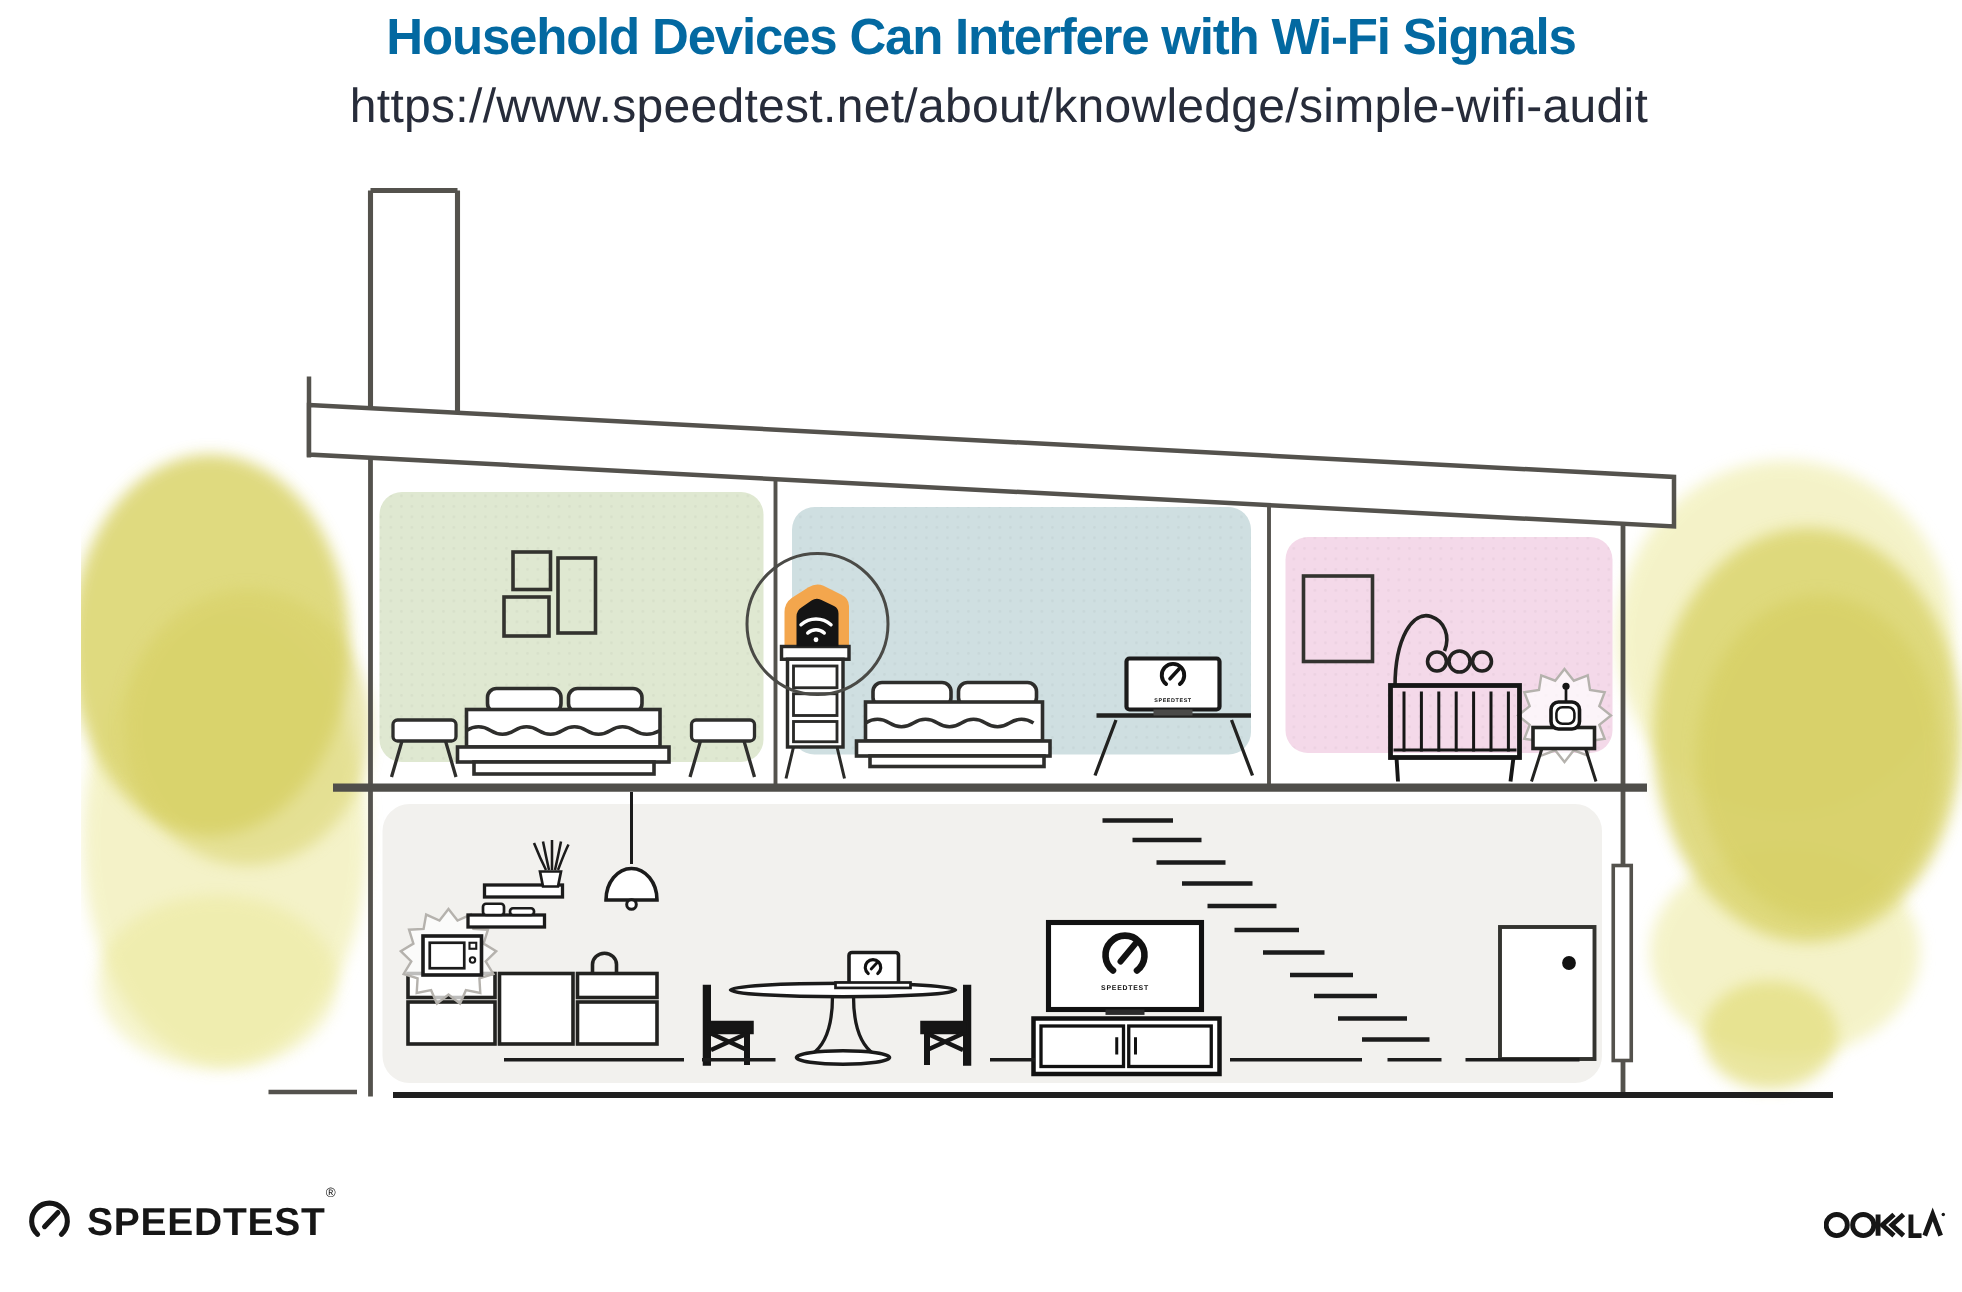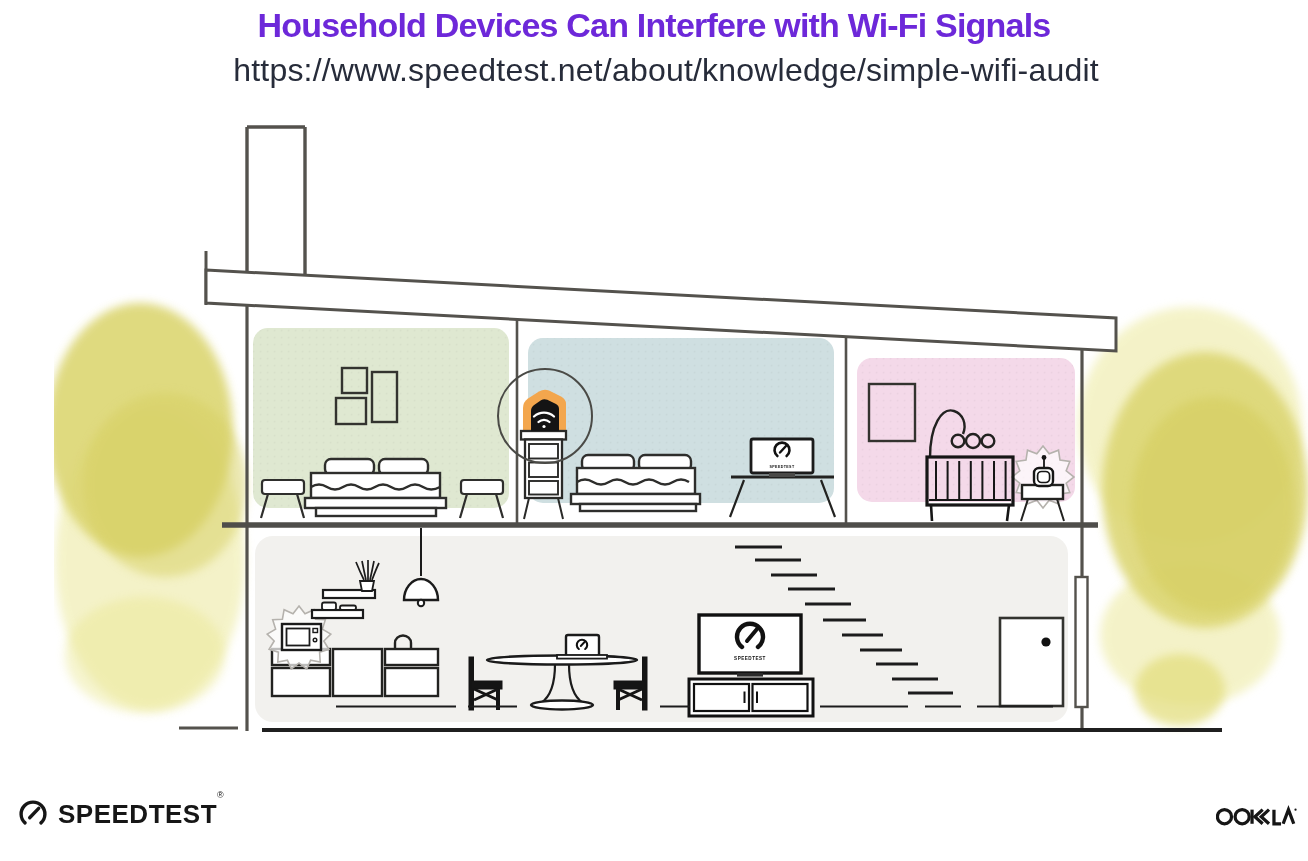--- a/index.html
+++ b/index.html
@@ -1,19 +1,19 @@
 <!DOCTYPE html>
 <html><head>
 <meta charset="utf-8">
 <style>
   html,body{margin:0;padding:0;background:#fff;}
   .canvas{position:relative;width:1308px;height:861px;background:#ffffff;overflow:hidden;
           font-family:"Liberation Sans",sans-serif;}
   .title{position:absolute;top:6px;left:0;width:100%;text-align:center;
-         font-size:34px;font-weight:bold;letter-spacing:-0.8px;color:#6d28d9;}
+         font-size:34px;font-weight:bold;letter-spacing:-0.8px;color:#0369a1;}
   .url{position:absolute;top:52px;left:0;width:100%;text-align:center;
        font-size:32px;font-weight:300;letter-spacing:0.2px;color:#272c3a;padding-left:12px;}
   .scene{position:absolute;top:0;left:0;}
   .footer-st{position:absolute;left:16px;top:797px;display:flex;align-items:center;gap:8px;justify-content:flex-end;}
   .st-word{font-size:26px;font-weight:bold;letter-spacing:0.5px;color:#161616;}
   .st-reg{font-size:9px;vertical-align:top;position:relative;top:-9px;color:#161616;}
   .footer-ookla{position:absolute;left:1216px;top:803px;}
 </style>
 </head>
 <body>

